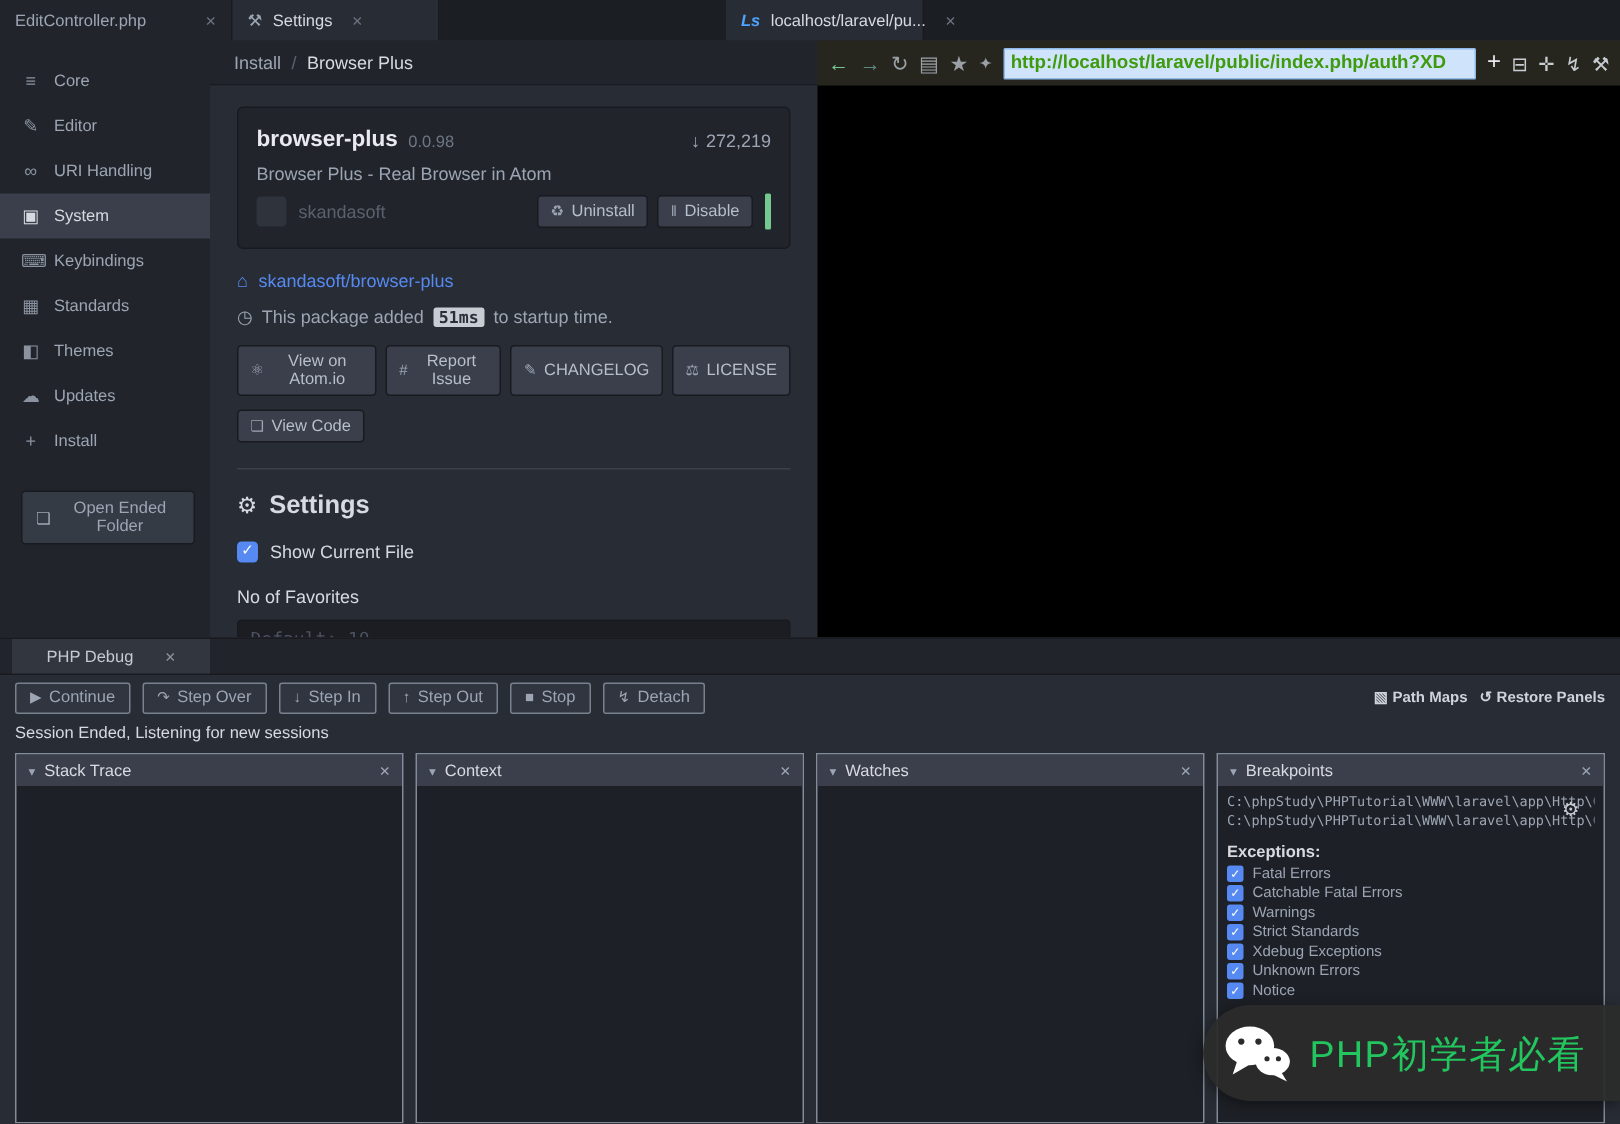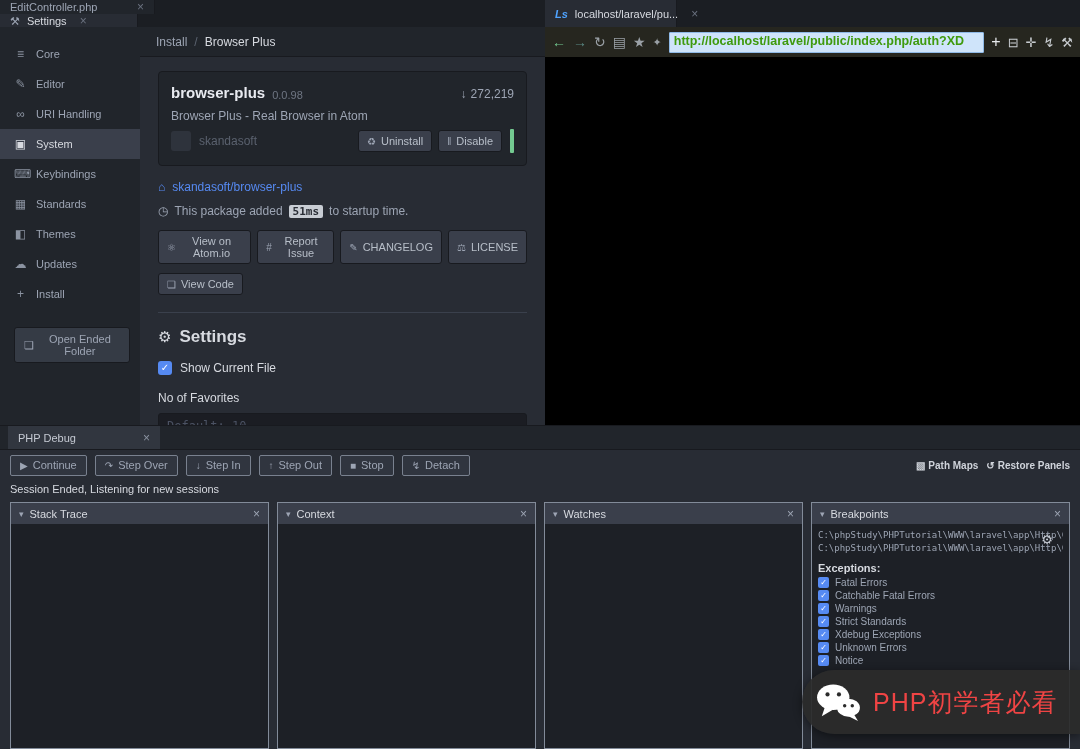--- a/index.html
+++ b/index.html
@@ -2,21 +2,21 @@
 <html><head>
 <meta charset="utf-8">
 <style>
   * { box-sizing: border-box; margin: 0; padding: 0; }
   html,body { width:1080px; height:749px; overflow:hidden; background:#282c34;
     font-family:"Liberation Sans", sans-serif; }
   #app { position:relative; width:1080px; height:749px; background:#282c34; overflow:hidden; }
 
   
   #tabbar { position:absolute; top:0; left:0; width:1080px; height:27px; background:#1b1e23; display:flex; }
-  .tabs-left { width:545px; display:flex;flex-direction:column; }
+  .tabs-left { width:484px; display:flex; }
   .tabs-right { flex:1; display:flex; }
   .tab { height:27px; display:flex; align-items:center; gap:7px; padding:0 10px;
     font-size:11px; color:#9da5b4; background:#21252b; border-right:1px solid #181a1f; }
   .tab.active { background:#282c34; color:#d7dae0; }
   .tab .tab-close { color:#6b7280; font-size:12px; margin-left:6px; }
   .tab .tab-icon { font-size:11px; color:#9da5b4; }
   .tab1 { width:155px; justify-content:space-between; }
   .tab2 { width:138px; }
   .browser-tab { width:132px; }
   .favicon { color:#4fa3ff; font-weight:bold; font-size:11px; font-style:italic; }
@@ -88,22 +88,22 @@
     color:#3f9a0d; font-size:12.5px; font-weight:bold; padding:1px 4px; white-space:nowrap; overflow:hidden; }
   .bt-ic.right { color:#c8ccd0; font-size:13px; }
   .bt-ic.plus { color:#e8eaed; font-size:16px; }
   #browser-content { position:absolute; top:30px; left:0; right:0; bottom:0; background:#000; }
 
   
   #debug-pane { position:absolute; top:425px; left:0; width:1080px; height:324px; background:#282c34;
     border-top:1px solid #181a1f; }
   #debug-tabbar { height:24px; background:#21252b; display:flex; align-items:stretch; padding-left:8px;
     border-bottom:1px solid #181a1f; }
-  .debug-tab { width:152px; background:#31363f; color:#c5cad3; font-size:11px; display:flex;
-    align-items:center; justify-content:space-between; padding:0 10px; }
+  .debug-tab { width:132px; background:#31363f; color:#c5cad3; font-size:11px; display:flex;
+    align-items:center; justify-content:space-between; padding:0 23px; }
   .debug-tab .tab-close { color:#8b93a1; font-size:12px; }
   #debug-toolbar { height:30px; display:flex; align-items:center; gap:8px; padding:0 10px; }
   .dbg-btn { height:21px; display:inline-flex; align-items:center; gap:5px; padding:0 9px;
     background:#30353f; border:1px solid #79818f; border-radius:2px; color:#9da5b4; font-size:11px;
     font-family:inherit; }
   .dbg-btn .ic { font-size:10px; }
   .dbg-spacer { flex:1; }
   .dbg-link { display:inline-flex; align-items:center; gap:3px; color:#cfd3da; font-size:10px; font-weight:bold; }
   .dbg-link .ic { font-size:10px; }
   #debug-status { font-size:11px; color:#d7dae0; padding:3px 10px 0; }
@@ -125,21 +125,21 @@
   .bp-exc-label { margin:7px 0 3px; font-size:11px; font-weight:bold; color:#d7dae0; }
   .bp-item { display:flex; align-items:center; gap:6px; margin:2px 0; }
   .bp-check { width:11px; height:11px; flex:0 0 11px; background:#568af2; border-radius:2px; color:#fff;
     font-size:8px; line-height:11px; text-align:center; }
   .bp-label { font-size:10px; color:#9da5b4; }
 
   
   #watermark { position:absolute; right:0; top:670px; height:64px; width:278px;
     background:rgba(43,43,43,0.93); border-radius:32px 0 0 32px; display:flex; align-items:center;
     gap:12px; padding-left:13px; z-index:40; box-shadow:0 2px 10px rgba(0,0,0,0.45); }
-  #watermark-text { color:#ef4444; font-size:25px; letter-spacing:1px; }
+  #watermark-text { color:#22c55e; font-size:25px; letter-spacing:1px; }
 </style>
 </head>
 <body>
 
 <div id="app">
 
   <div id="tabbar">
     <div class="tabs-left">
       <div class="tab tab1">
         <span class="tab-label">EditController.php</span>

